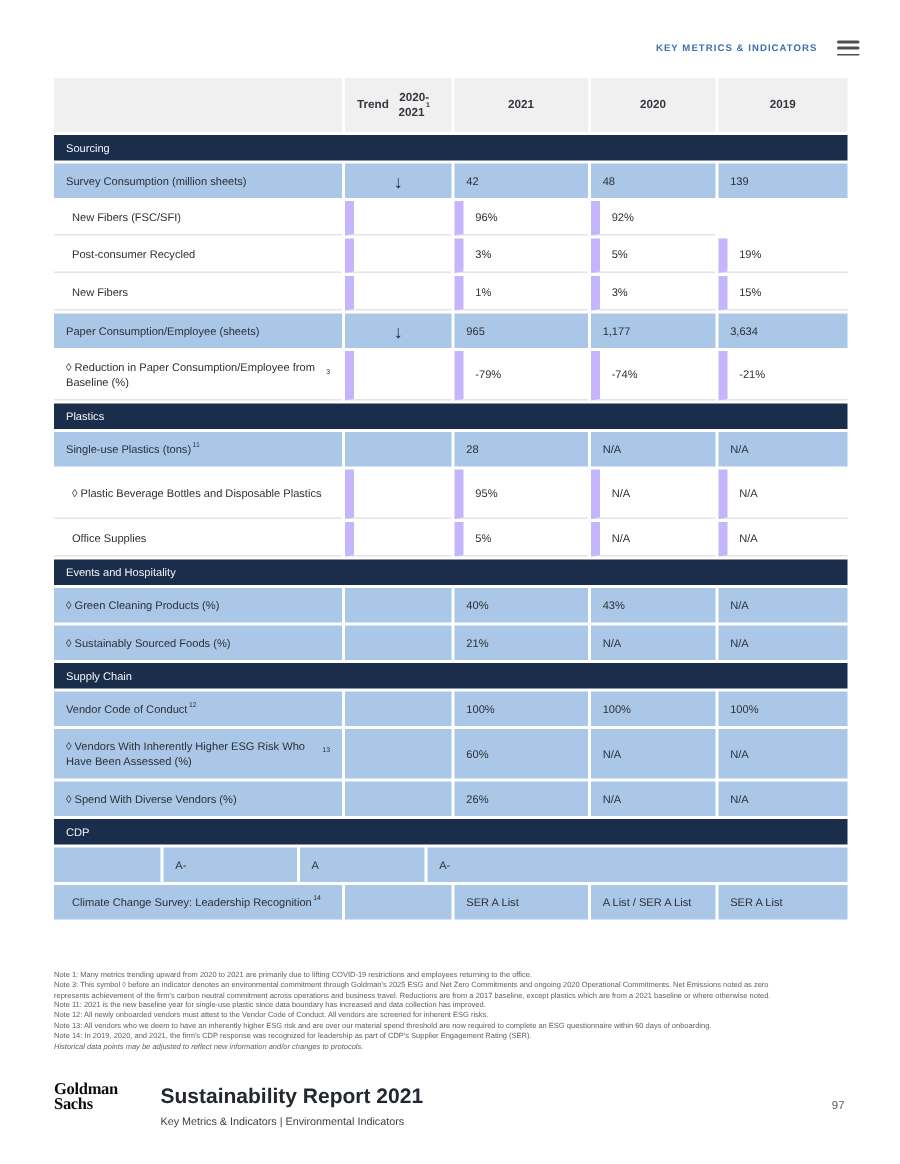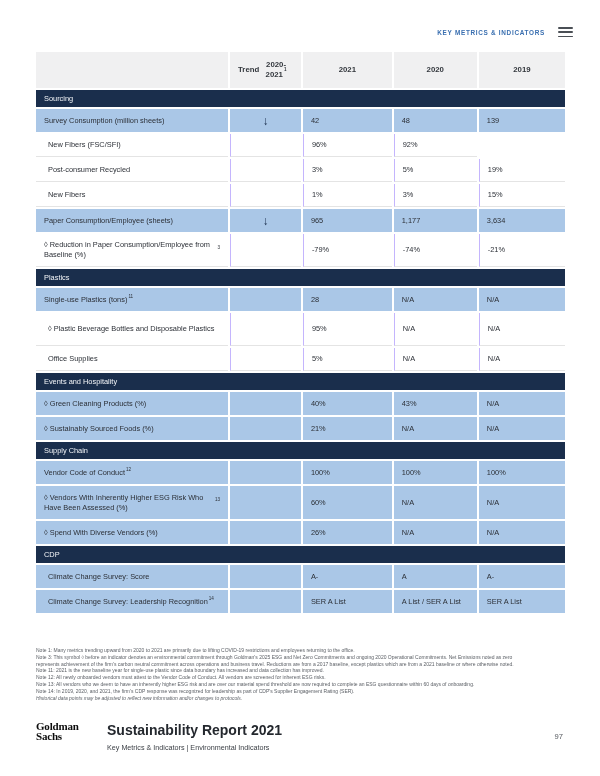--- a/index.html
+++ b/index.html
@@ -23,21 +23,21 @@
   .c4 { flex:1; }
 
   .thead .cell { background:#f0f0f1; font-weight:700; font-size:7.8px; color:#33373d; min-height:36px; }
   .thead .c2, .thead .c3, .thead .c4 { justify-content:center; text-align:center; }
   .thead .c1 { flex-direction:row; justify-content:center; line-height:1.3; }
 
   .section-bar { background:#1a2e4c; color:#f4f6f9; font-size:7.4px; min-height:17px; display:flex; align-items:center; padding:0 8px; margin-bottom:2px; }
 
   .row-blue .cell { background:#aac7e7; min-height:23px; }
   .row-white .cell { background:#ffffff; min-height:23px; border-bottom:1px solid #e4e4e4; }
-  .row-white .cell + .cell { border-left:1px solid #c4b5fd; }
+  .row-white .cell + .cell { border-left:6px solid #c4b5fd; }
   .tall .cell { min-height:33px; }
   .indent .c0 { padding-left:12px; }
 
   .sup { font-size:4.6px; vertical-align:super; line-height:0; margin-left:1px; position:relative; top:-2.5px; }
   .arrow { font-size:12px; font-weight:600; color:#1a2e4c; line-height:1; }
 
   
   .notes { position:absolute; left:36px; top:647px; width:534px; }
   .note-line { font-size:5px; line-height:6.8px; color:#5d6167; white-space:nowrap; overflow:hidden; }
   .note-line.italic { font-style:italic; }
@@ -207,23 +207,20 @@
         <div class="cell c0">
           <span>◊ Spend With Diverse Vendors (%)</span>
         </div>
         <div class="cell c1"></div>
         <div class="cell c2">26%</div>
         <div class="cell c3">N/A</div>
         <div class="cell c4">N/A</div>
       </div>
       <div class="section-bar">CDP</div>
       <div class="trow row-blue indent">
-        <div class="cell c0">
-          <span>Climate Change Survey: Score</span>
-        </div>
         <div class="cell c1"></div>
         <div class="cell c2">A-</div>
         <div class="cell c3">A</div>
         <div class="cell c4">A-</div>
       </div>
       <div class="trow row-blue indent">
         <div class="cell c0">
           <span>Climate Change Survey: Leadership Recognition </span>
           <span class="sup">14</span>
         </div>

